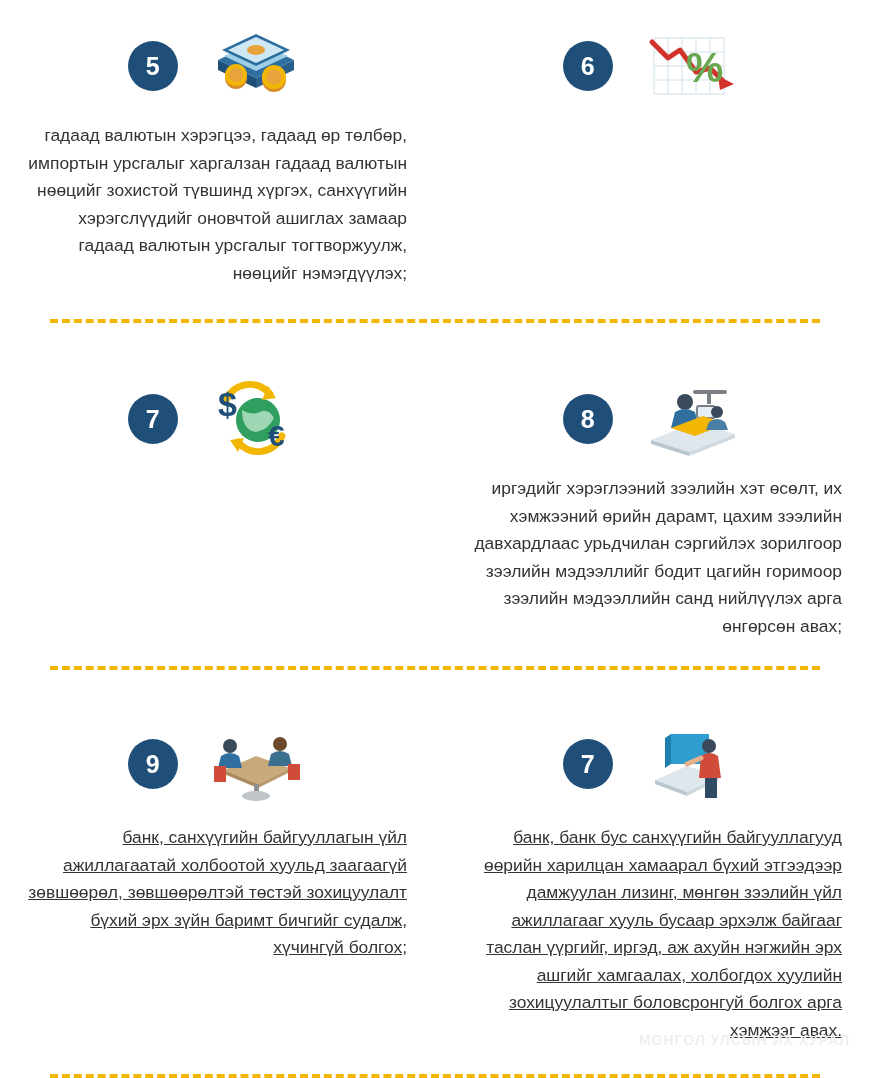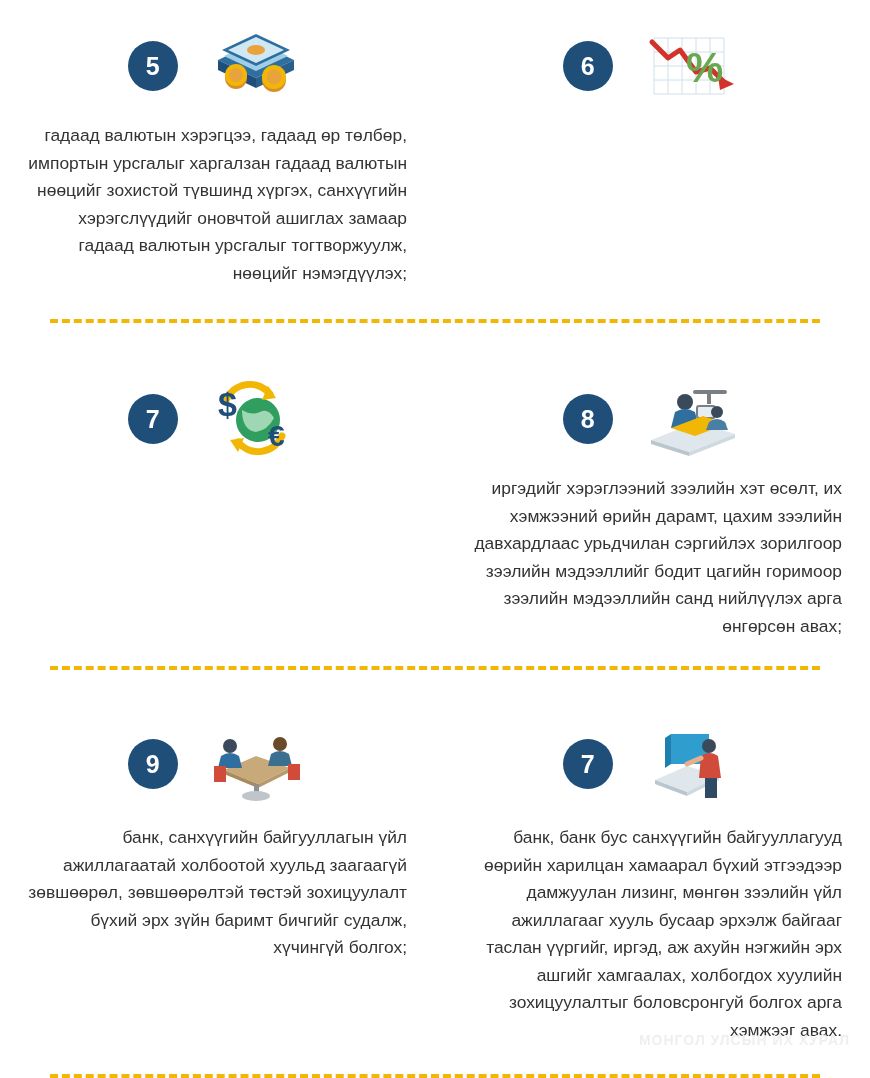--- a/index.html
+++ b/index.html
@@ -89,21 +89,21 @@
   .block-3 { padding-top: 42px; }
   .watermark {
     position: absolute;
     right: 20px;
     bottom: 30px;
     font-size: 14px;
     letter-spacing: 1px;
     color: #efefef;
     font-weight: bold;
   }
-  .c9 .cell-text, .c10 .cell-text { padding-top: 8px; }
+  .c9 .cell-text, .c10 .cell-text { padding-top: 8px; text-decoration: underline; }
 </style>
 </head>
 <body>
 
 <div class="page">
 
   <div class="row block-1">
     <div class="cell c5">
       <div class="cell-head">
         <div class="badge">5</div>

